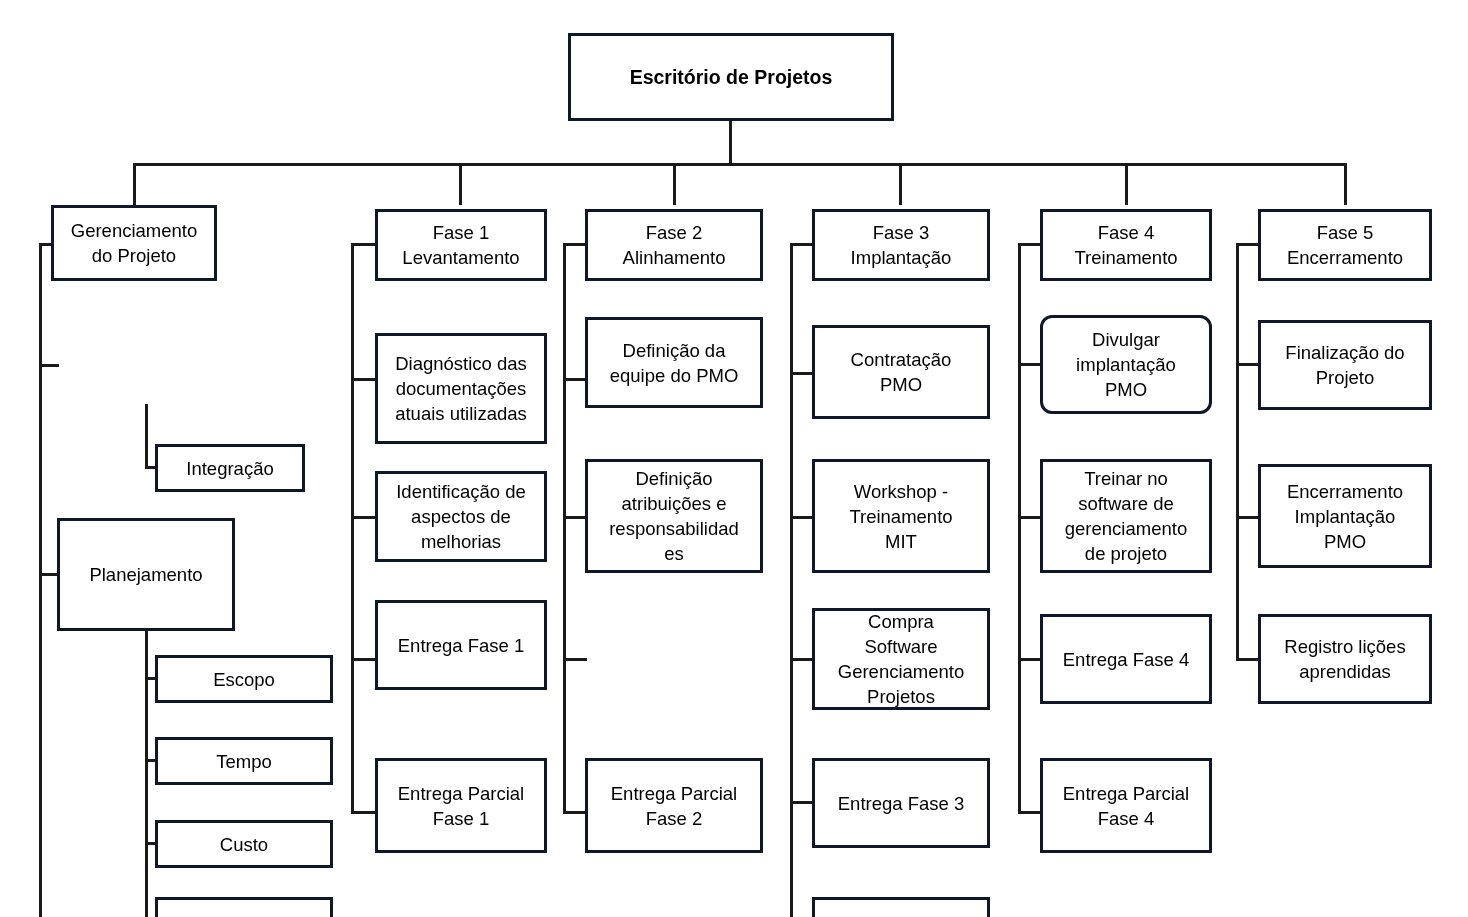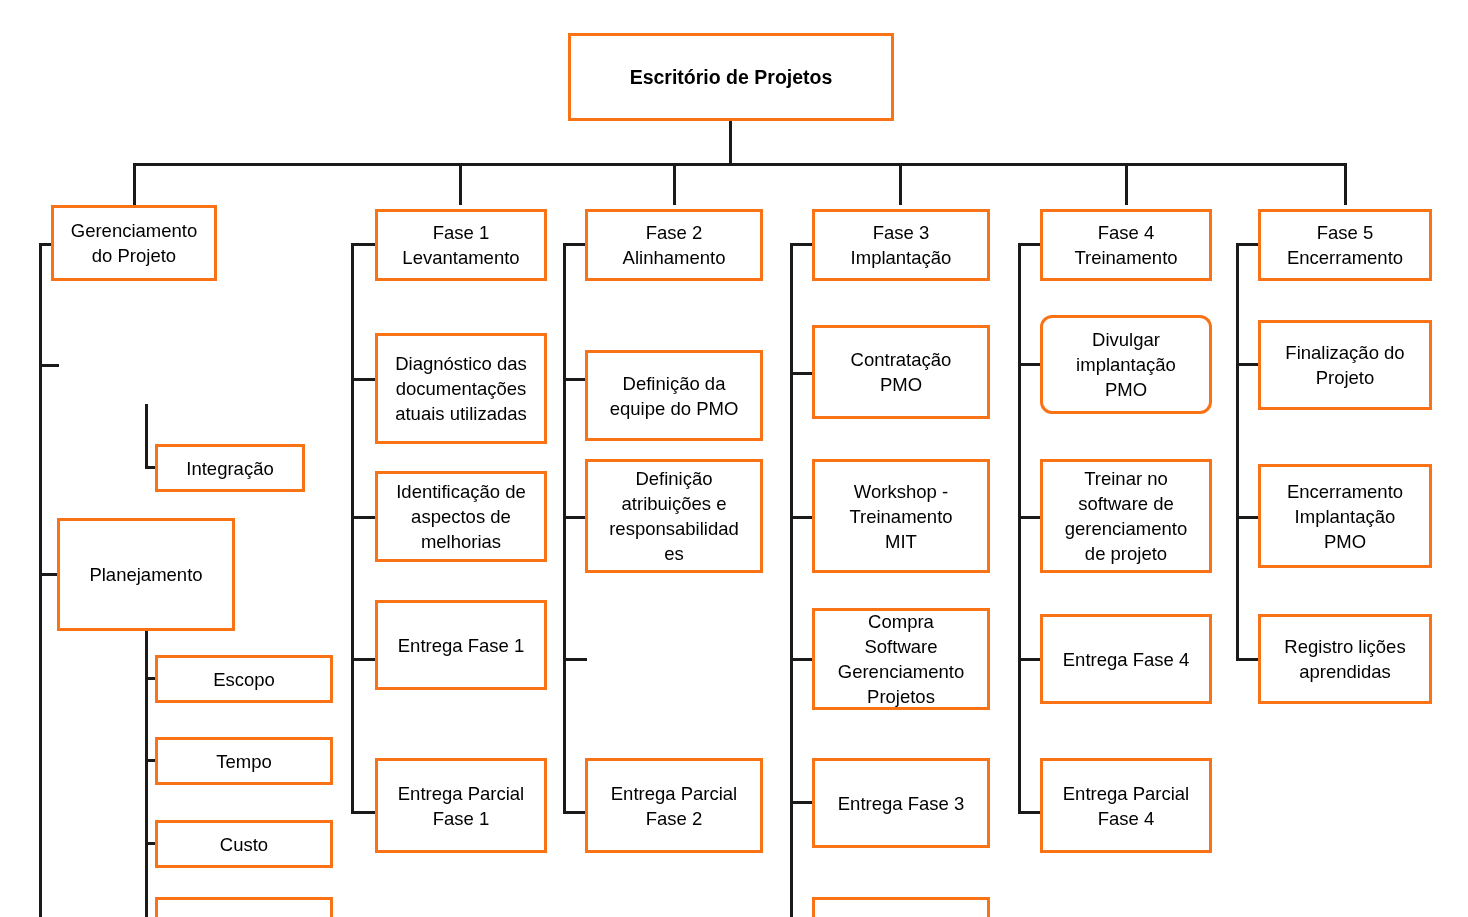--- a/index.html
+++ b/index.html
@@ -8,21 +8,21 @@
     width:1468px;
     height:917px;
     background:#ffffff;
     overflow:hidden;
     font-family:"Liberation Sans", sans-serif;
   }
   .node{
     position:absolute;
     box-sizing:border-box;
     background:#ffffff;
-    border:3px solid #f97316;
+    border:3px solid #0f172a;
     display:flex;
     align-items:center;
     justify-content:center;
     text-align:center;
     color:#000000;
     font-size:18.5px;
     line-height:25px;
     padding:2px 6px;
     white-space:pre-line;
     z-index:3;
@@ -106,21 +106,21 @@
 
   <div class="node" style="left:375px;top:758px;width:172px;height:95px;">Entrega Parcial
 Fase 1</div>
   <div class="line h" style="left:351px;top:811px;width:26px;"></div>
 
   <div class="node" style="left:585px;top:209px;width:178px;height:72px;">Fase 2
 Alinhamento</div>
   <div class="line v" style="left:563px;top:243px;height:571px;"></div>
   <div class="line h" style="left:563px;top:243px;width:24px;"></div>
 
-  <div class="node" style="left:585px;top:350px;width:178px;height:91px;">Definição da
+  <div class="node" style="left:585px;top:317px;width:178px;height:91px;">Definição da
 equipe do PMO</div>
   <div class="line h" style="left:563px;top:378px;width:24px;"></div>
 
   <div class="node" style="left:585px;top:459px;width:178px;height:114px;">Definição
 atribuições e
 responsabilidad
 es</div>
   <div class="line h" style="left:563px;top:516px;width:24px;"></div>
 
   <div class="line h" style="left:563px;top:658px;width:24px;"></div>

